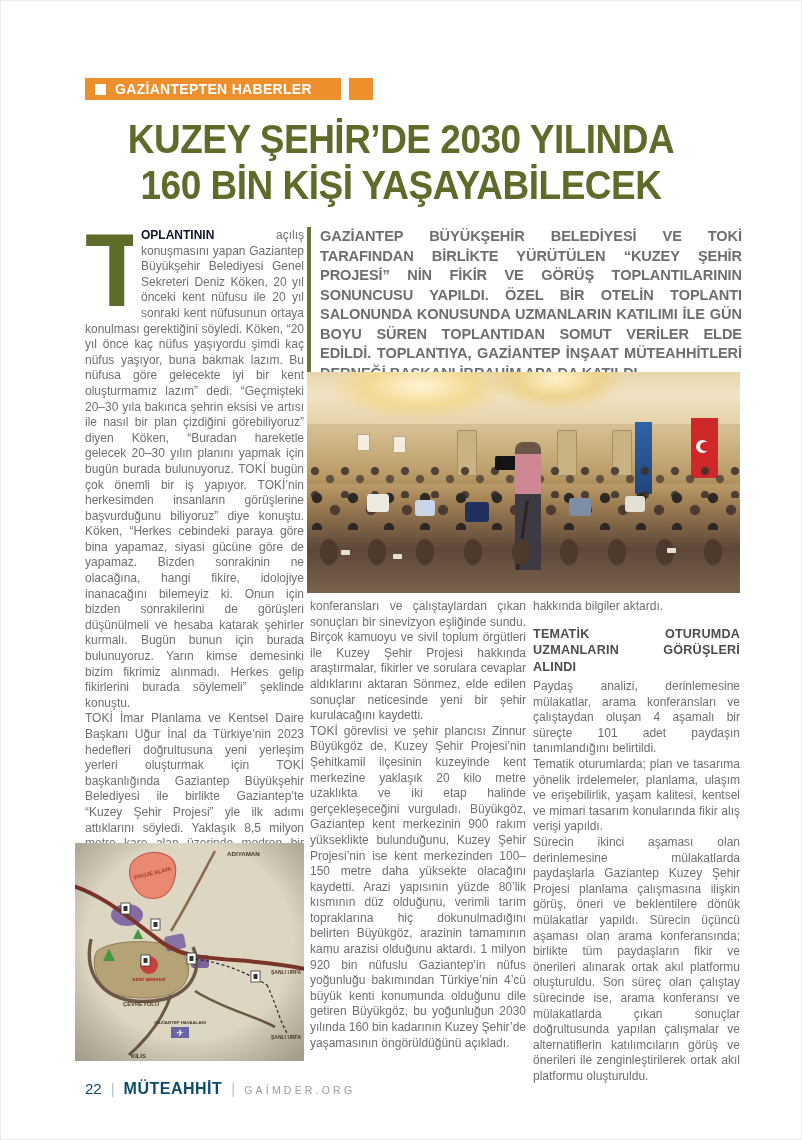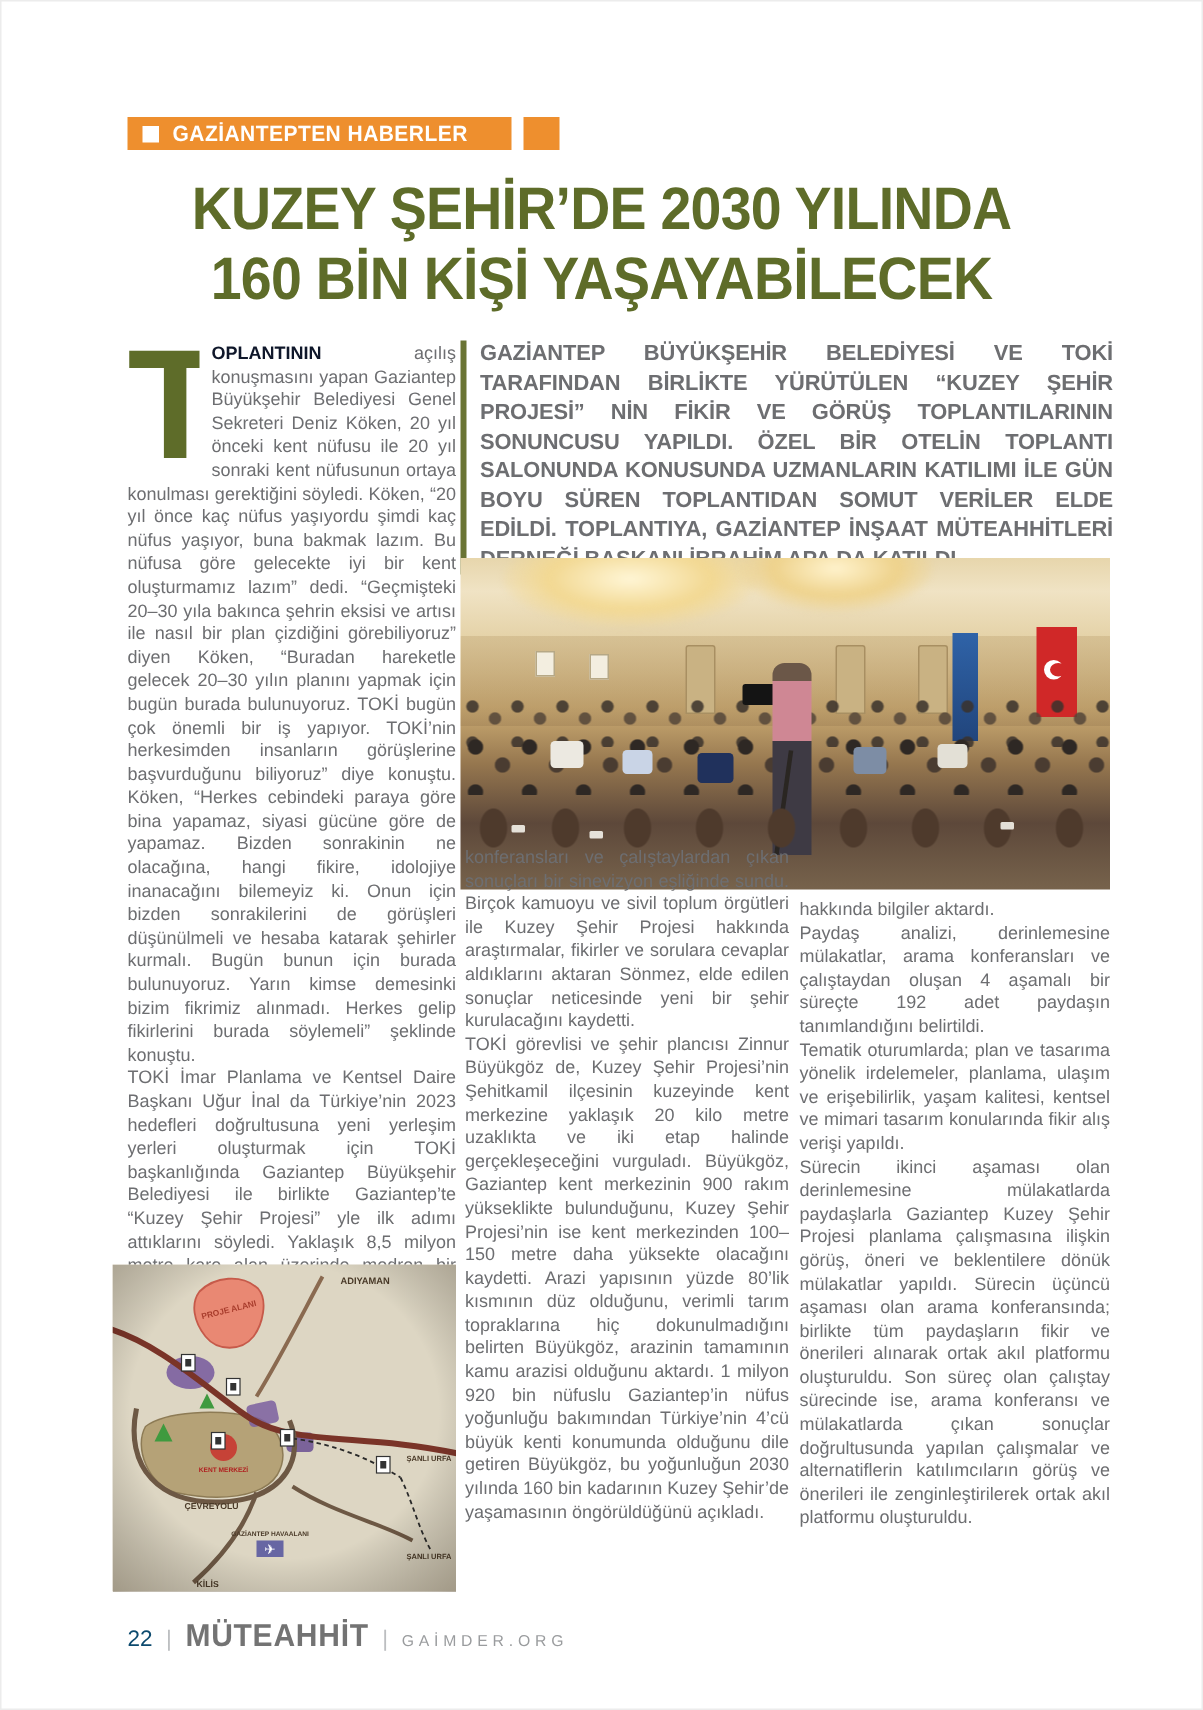--- a/index.html
+++ b/index.html
@@ -33,21 +33,21 @@
   .lead{
     position:absolute;left:307px;top:227px;width:435px;
     border-left:4px solid #6A7434;padding-left:9px;
     color:#6D6E71;font-weight:bold;font-size:14.6px;line-height:19.5px;
     text-align:justify;letter-spacing:-0.1px;
   }
   
   .col{color:#6D6E71;font-size:12px;line-height:15.6px;text-align:justify;}
   .col p{margin:0;}
   .col-left{position:absolute;left:85px;top:228px;width:219px;}
-  .col-mid{position:absolute;left:310px;top:564px;width:216px;}
+  .col-mid{position:absolute;left:310px;top:599px;width:216px;}
   .col-right{position:absolute;left:533px;top:599px;width:207px;}
   .dropcap{
     float:left;color:#5E6C29;font-weight:bold;font-size:104px;line-height:76px;
     width:48px;height:76px;margin:4px 8px 0 0;overflow:hidden;
   }
   .boldlead{font-weight:bold;color:#0f172a;}
   .col-heading{
     margin:11px 0 4px !important;font-weight:bold;color:#4C4C4E;font-size:12.6px;
     line-height:16.5px;text-align:justify;letter-spacing:.2px;
   }
@@ -86,21 +86,21 @@
   
   .map{
     position:absolute;left:75px;top:843px;width:229px;height:218px;overflow:hidden;
     background:#d9d3c1;box-shadow:inset 0 0 24px rgba(60,45,25,.45);
   }
   .map svg{display:block;}
   
   .footer{position:absolute;left:85px;top:1080px;display:flex;align-items:baseline;gap:9px;}
   .footer .num{color:#0c4a6e;font-size:15px;}
   .footer .sep{color:#bcbec0;font-size:15px;}
-  .footer .logo{color:#737373;font-weight:800;font-size:20px;letter-spacing:.5px;transform:scaleY(1.05);}
+  .footer .logo{color:#0c4a6e;font-weight:800;font-size:16px;letter-spacing:.5px;transform:scaleY(1.05);}
   .footer .site{color:#9a9c9e;font-size:10.5px;letter-spacing:3.2px;}
 </style>
 </head>
 <body>
 
 <div class="page">
 
   <div class="section-bar">
     <span class="sq"></span>
     <span class="lbl">GAZİANTEPTEN HABERLER</span>
@@ -147,21 +147,22 @@
     <div class="paper" style="left:360px;top:176px;"></div>
   </div>
 
   <div class="col col-mid">
     <p>konferansları ve çalıştaylardan çıkan sonuçları bir sinevizyon eşliğinde sundu. Birçok kamuoyu ve sivil toplum örgütleri ile Kuzey Şehir Projesi hakkında araştırmalar, fikirler ve sorulara cevaplar aldıklarını aktaran Sönmez, elde edilen sonuçlar neticesinde yeni bir şehir kurulacağını kaydetti.</p>
     <p>TOKİ görevlisi ve şehir plancısı Zinnur Büyükgöz de, Kuzey Şehir Projesi’nin Şehitkamil ilçesinin kuzeyinde kent merkezine yaklaşık 20 kilo metre uzaklıkta ve iki etap halinde gerçekleşeceğini vurguladı. Büyükgöz, Gaziantep kent merkezinin 900 rakım yükseklikte bulunduğunu, Kuzey Şehir Projesi’nin ise kent merkezinden 100–150 metre daha yüksekte olacağını kaydetti. Arazi yapısının yüzde 80’lik kısmının düz olduğunu, verimli tarım topraklarına hiç dokunulmadığını belirten Büyükgöz, arazinin tamamının kamu arazisi olduğunu aktardı. 1 milyon 920 bin nüfuslu Gaziantep’in nüfus yoğunluğu bakımından Türkiye’nin 4’cü büyük kenti konumunda olduğunu dile getiren Büyükgöz, bu yoğunluğun 2030 yılında  160 bin kadarının Kuzey Şehir’de yaşamasının öngörüldüğünü açıkladı.</p>
   </div>
 
   <div class="col col-right">
     <p>hakkında bilgiler aktardı.</p>
-    <p>Paydaş analizi, derinlemesine mülakatlar, arama konferansları ve çalıştaydan oluşan 4 aşamalı bir süreçte 192 adet paydaşın tanımlandığını belirtildi.</p>
+    <p class="col-heading">TEMATİK OTURUMDA UZMANLARIN GÖRÜŞLERİ ALINDI</p>
+    <p>Paydaş analizi, derinlemesine mülakatlar, arama konferansları ve çalıştaydan oluşan 4 aşamalı bir süreçte 101 adet paydaşın tanımlandığını belirtildi.</p>
     <p>Tematik oturumlarda; plan ve tasarıma yönelik irdelemeler, planlama, ulaşım ve erişebilirlik, yaşam kalitesi, kentsel ve mimari tasarım konularında fikir alış verişi yapıldı.</p>
     <p>Sürecin ikinci aşaması olan derinlemesine mülakatlarda paydaşlarla Gaziantep Kuzey Şehir Projesi planlama çalışmasına ilişkin görüş, öneri ve beklentilere dönük mülakatlar yapıldı. Sürecin üçüncü aşaması olan arama konferansında; birlikte tüm paydaşların fikir ve önerileri alınarak ortak akıl platformu oluşturuldu. Son süreç olan çalıştay sürecinde ise, arama konferansı ve mülakatlarda çıkan sonuçlar doğrultusunda yapılan çalışmalar ve alternatiflerin katılımcıların görüş ve önerileri ile zenginleştirilerek ortak akıl platformu oluşturuldu.</p>
 
   </div>
 
   <div class="map">
     <svg width="229" height="218" viewBox="0 0 229 218">
       <defs>
         <radialGradient id="vig" cx="50%" cy="45%" r="75%">
           <stop offset="60%" stop-color="rgba(0,0,0,0)"></stop>

